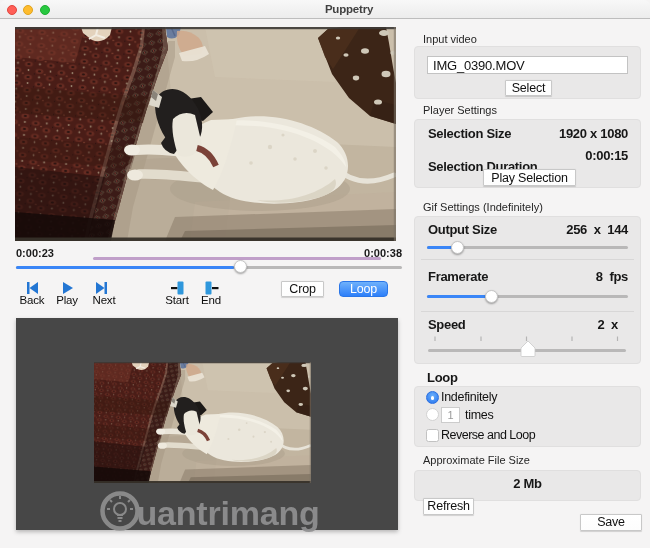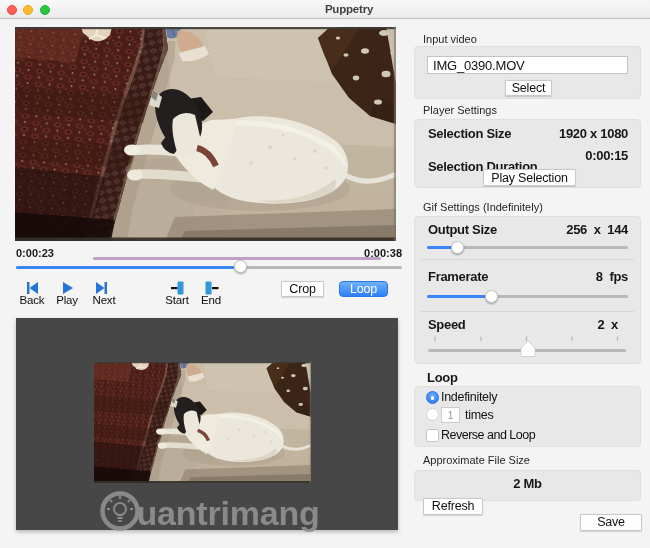--- a/index.html
+++ b/index.html
@@ -248,14 +248,14 @@
 <div class="abs" style="left:441px;top:406.5px;width:19px;height:16.5px;background:#fff;border:1px solid #cccccc;
   font-size:11px;color:#9a9a9a;text-align:center;line-height:15px;">1</div>
 <div class="abs" style="left:465px;top:407.5px;font-size:12.5px;color:#111;letter-spacing:-0.3px;">times</div>
 <div class="abs" style="left:425.5px;top:429px;width:13px;height:12.5px;background:#fff;border:1px solid #c2c2c2;border-radius:2.5px;"></div>
 <div class="abs" style="left:441px;top:427.5px;font-size:12.5px;color:#111;letter-spacing:-0.5px;">Reverse and Loop</div>
 
 <div class="seclabel" style="left:423px;top:453.5px;">Approximate File Size</div>
 <div class="gbox" style="top:469.5px;height:31px;"></div>
 <div class="abs" style="left:414px;top:478px;width:227px;text-align:center;font-size:13px;font-weight:bold;color:#171717;letter-spacing:-0.3px;margin-top:-2px;">2 Mb</div>
 
-<div class="btn" style="left:423px;top:498px;width:60px;height:16.5px;line-height:15px;">Refresh</div>
+<div class="btn" style="left:423px;top:498px;width:51px;height:16.5px;line-height:15px;">Refresh</div>
 <div class="btn" style="left:580px;top:514px;width:62px;height:16.5px;line-height:15px;">Save</div>
 
 </body></html>

